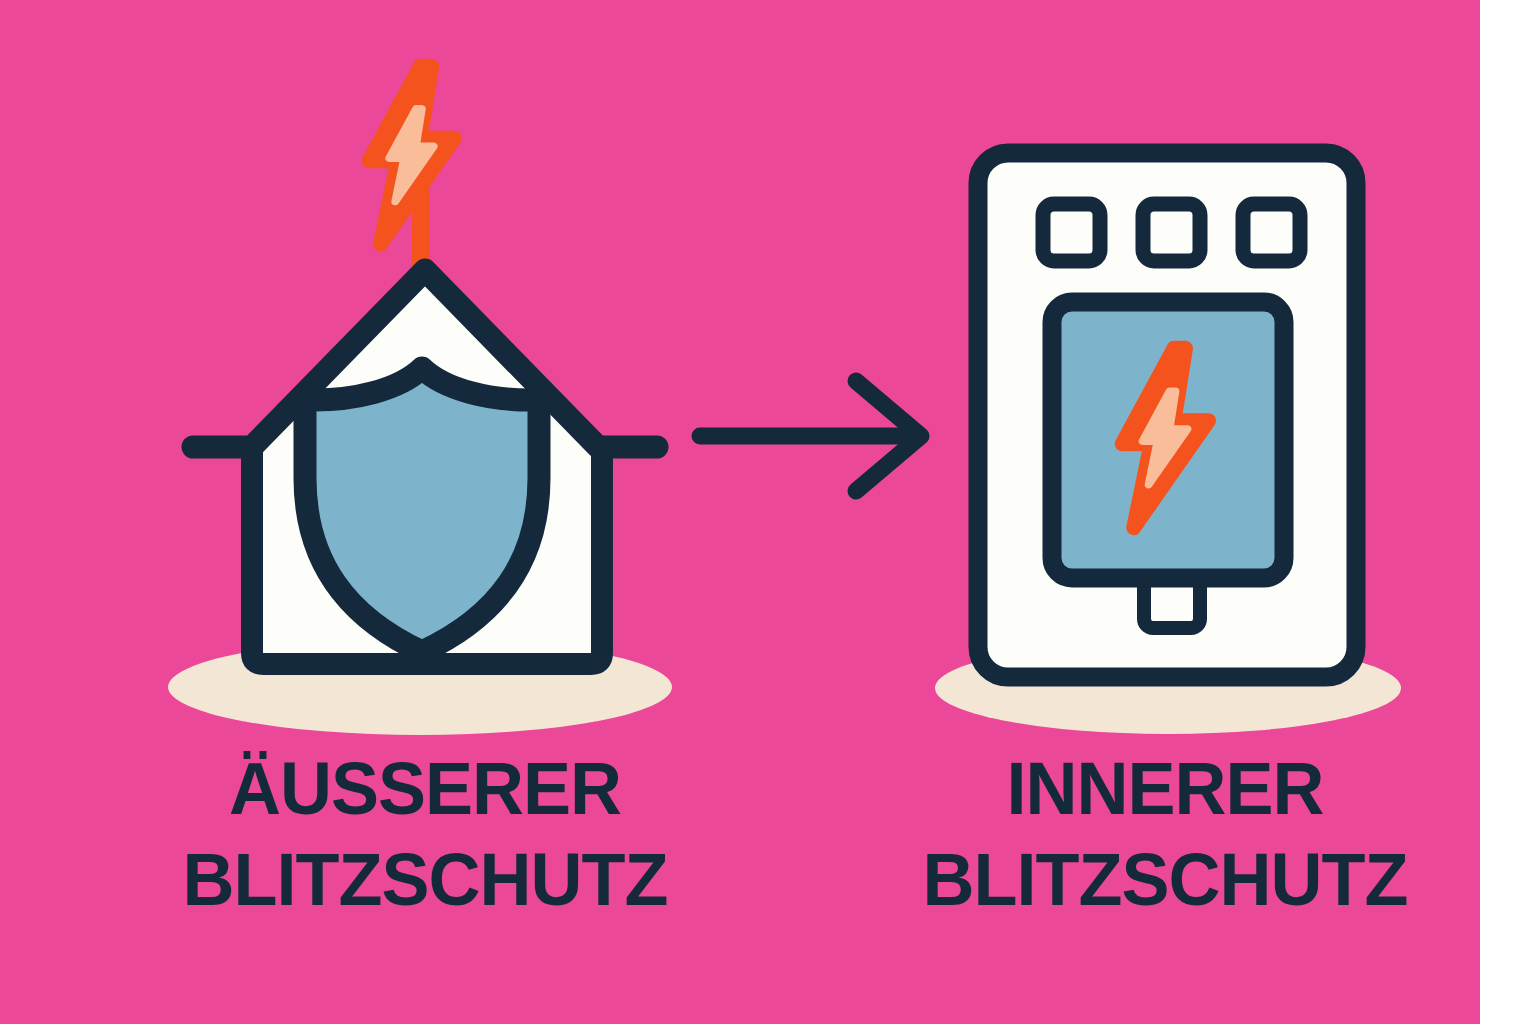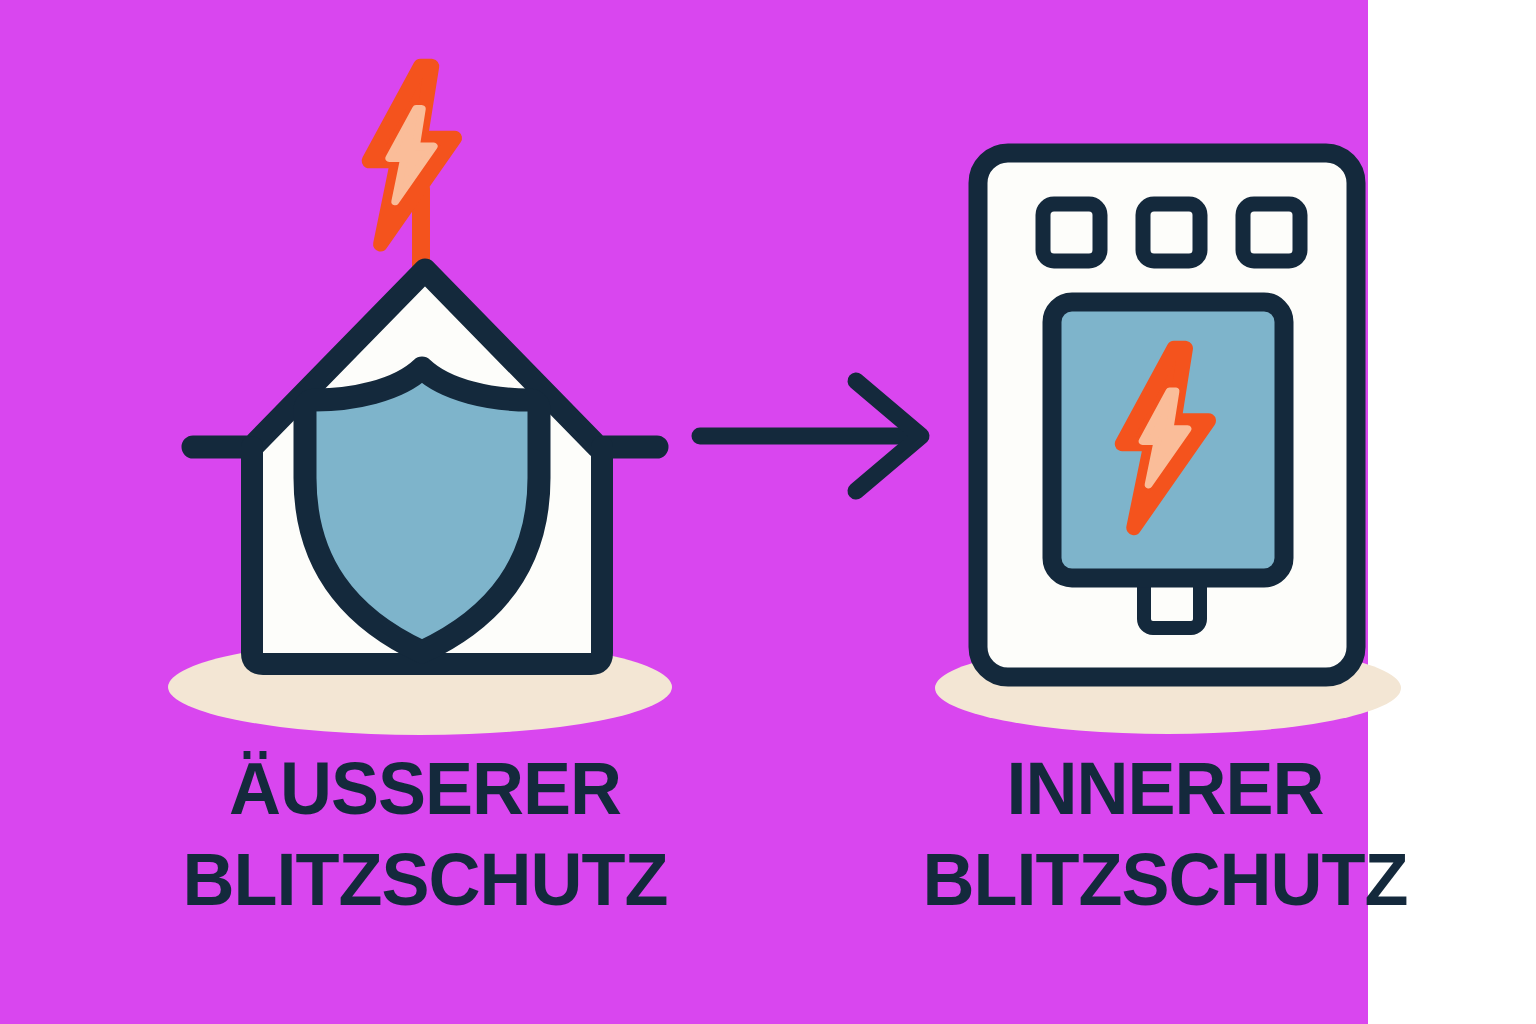--- a/index.html
+++ b/index.html
@@ -5,23 +5,23 @@
   html, body {
     margin: 0;
     padding: 0;
     width: 1536px;
     height: 1024px;
     overflow: hidden;
     font-family: "Liberation Sans", sans-serif;
   }
   .stage {
     position: relative;
-    width: 1368px;
+    width: 1480px;
     height: 1024px;
-    background: #d946ef;
+    background: #ec4899;
     text-decoration: underline;
   }
   .scene-svg {
     position: absolute;
     left: 0;
     top: 0;
     width: 1536px;
     height: 1024px;
     display: block;
   }

